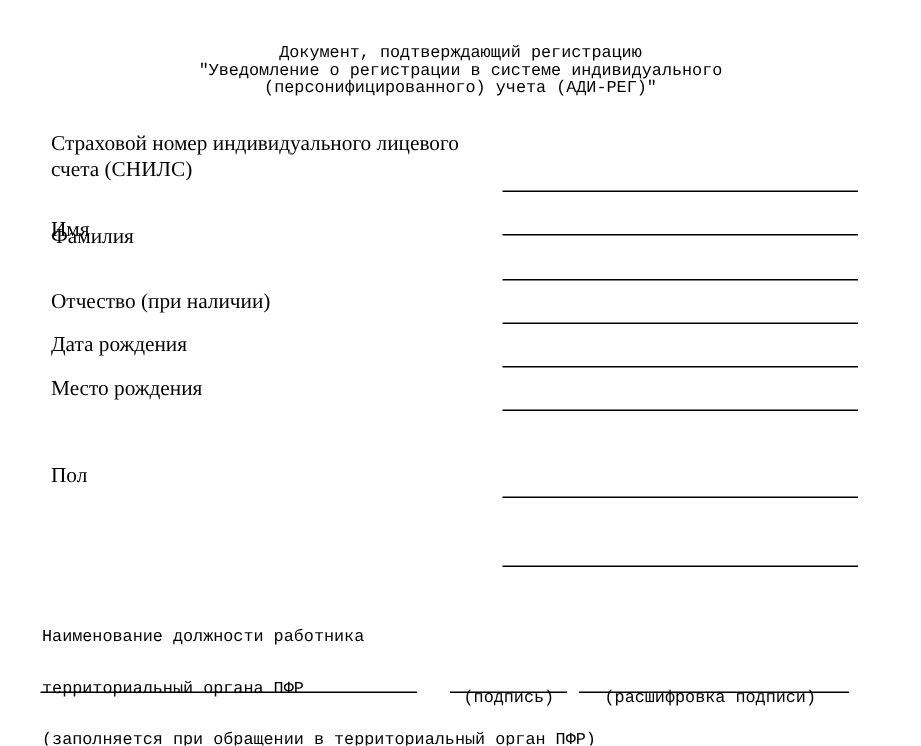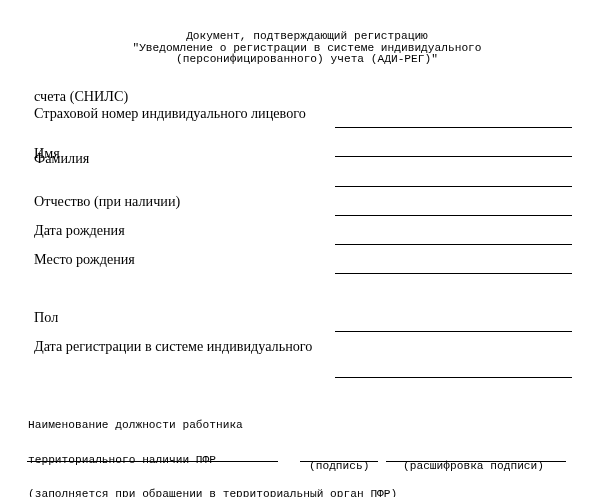--- a/index.html
+++ b/index.html
@@ -17,22 +17,22 @@
 </head>
 <body>
 
 <div class="title mono">
   <div>Документ, подтверждающий регистрацию</div>
   <div>"Уведомление о регистрации в системе индивидуального</div>
   <div>(персонифицированного) учета (АДИ-РЕГ)"</div>
 </div>
 
 <div class="label serif" style="top:88px;">
+  <div>Страховой номер индивидуального лицевого</div>
   <div>счета (СНИЛС)</div>
-  <div>Страховой номер индивидуального лицевого</div>
 </div>
 <div class="line fill-line" style="top:127px;"></div>
 
 <div class="label serif" style="top:134px;margin-top:16px;">Фамилия</div>
 <div class="line fill-line" style="top:156px;"></div>
 
 <div class="label serif" style="top:145px;">Имя</div>
 <div class="line fill-line" style="top:186px;"></div>
 
 <div class="label serif" style="top:193px;">Отчество (при наличии)</div>
@@ -41,27 +41,26 @@
 <div class="label serif" style="top:222px;">Дата рождения</div>
 <div class="line fill-line" style="top:244px;"></div>
 
 <div class="label serif" style="top:251px;">Место рождения</div>
 <div class="line fill-line" style="top:273px;"></div>
 
 <div class="label serif" style="top:309px;">Пол</div>
 <div class="line fill-line" style="top:331px;"></div>
 
 <div class="label serif" style="top:338px;">
-  <div>Дата регистрации в системе индивидуального</div>
 </div>
 <div class="line fill-line" style="top:377px;"></div>
 
 <div class="footer-text mono">
   <div>Наименование должности работника</div>
-  <div>территориального наличии ПФР</div>
+  <div>территориальный органа ПФР</div>
   <div>(заполняется при обращении в территориальный орган ПФР)</div>
 </div>
 
 <div class="line" style="left:27px; width:251px; top:461px;"></div>
 <div class="line" style="left:300px; width:78px; top:461px;"></div>
 <div class="line" style="left:386px; width:180px; top:461px;"></div>
 
 <div class="sig-caption mono" style="left:309px;">(подпись)</div>
 <div class="sig-caption mono" style="left:403px;">(расшифровка подписи)</div>
 

